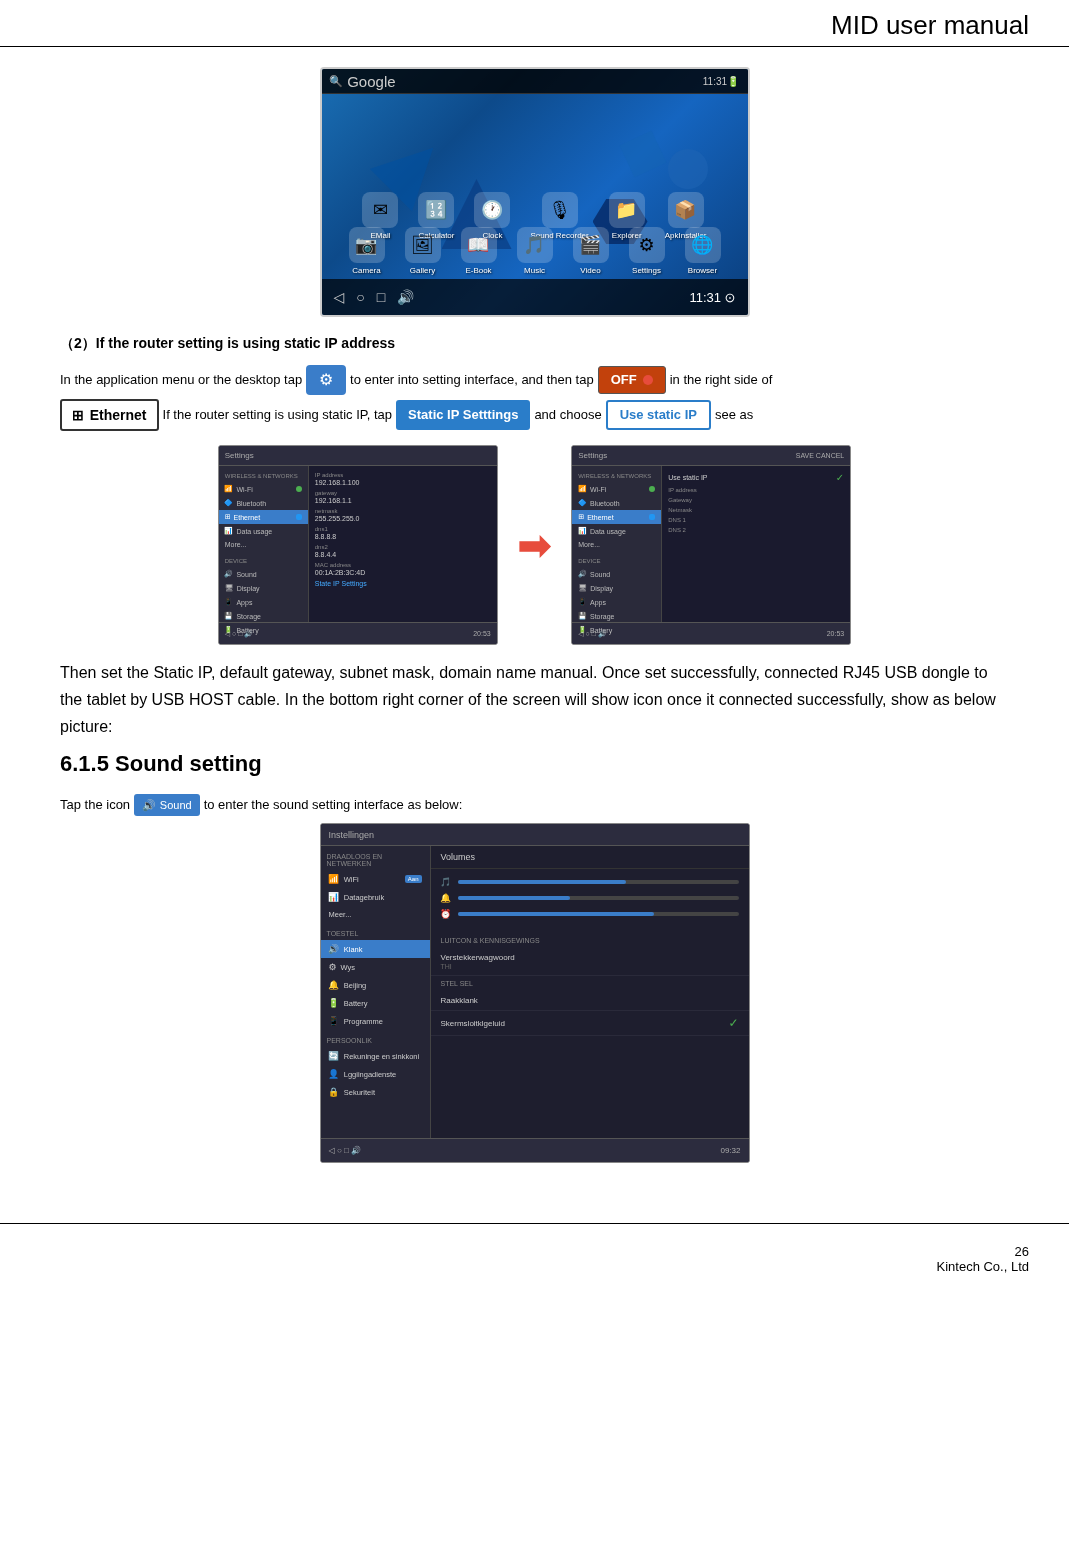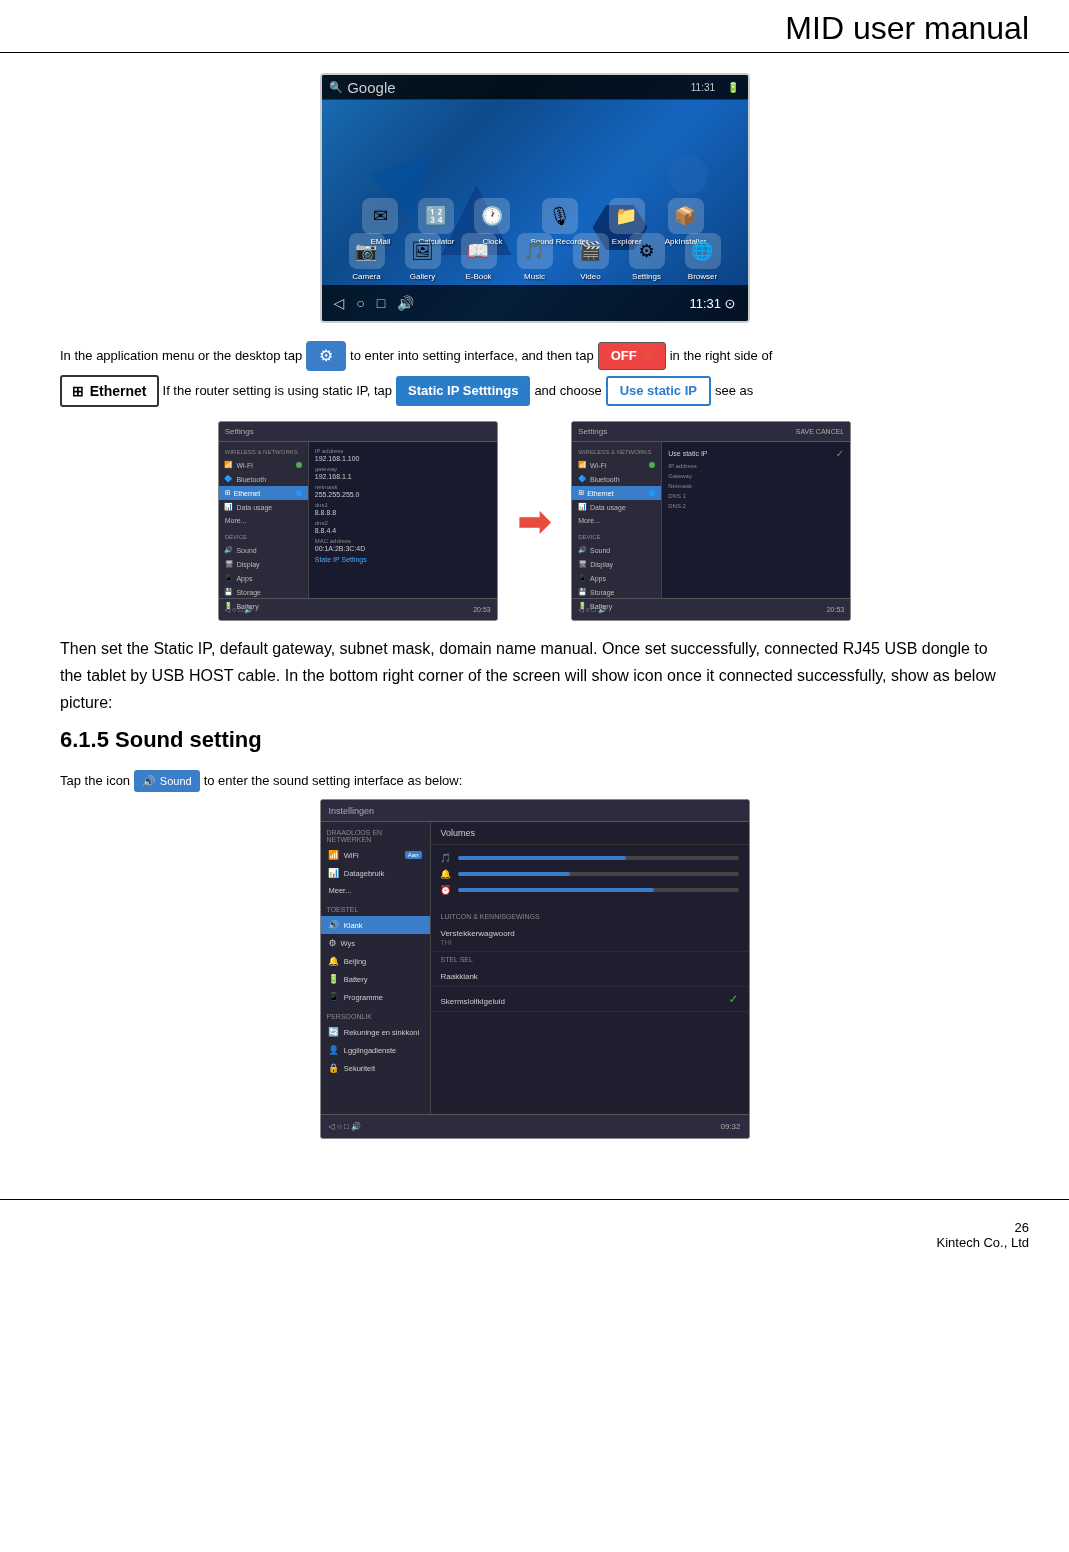--- a/index.html
+++ b/index.html
@@ -13,21 +13,21 @@
     }
 
     
     .page-header {
       text-align: right;
       padding: 10px 40px 5px 40px;
       border-bottom: 1px solid #000;
       margin-bottom: 10px;
     }
     .page-header h1 {
-      font-size: 32px;
+      font-size: 26px;
       font-weight: normal;
     }
 
     
     .page-content {
       padding: 10px 60px 40px 60px;
     }
 
     
     .top-screenshot {
@@ -62,21 +62,21 @@
       background: rgba(0,0,0,0.5);
     }
     .screenshot-toolbar .google-text {
       color: #ccc;
       font-size: 15px;
       margin-left: 4px;
     }
     .toolbar-right {
       margin-left: auto;
       display: flex;
-      gap: 12px;
+      gap: 0;
       align-items: flex-start;
     }
     .toolbar-right span {
       color: #ccc;
       font-size: 10px;
     }
     .desktop-icons {
       position: absolute;
       bottom: 40px;
       left: 0; right: 0;
@@ -147,21 +147,21 @@
       display: flex;
       flex-wrap: wrap;
       align-items: center;
       gap: 4px;
     }
 
     
     .inline-btn-off {
       display: inline-flex;
       align-items: center;
-      background: #ef4444;
+      background: #c2410c;
       color: #fff;
       font-size: 13px;
       font-weight: bold;
       padding: 3px 12px;
       border-radius: 3px;
       border: 1px solid #555;
       height: 28px;
     }
     .inline-btn-off .dot {
       width: 10px; height: 10px;
@@ -405,21 +405,21 @@
       padding: 4px 10px;
       color: #888;
       font-size: 7px;
       text-transform: uppercase;
     }
     .bss-row {
       padding: 5px 10px;
       border-bottom: 1px solid #2a2a3a;
       display: flex;
       justify-content: space-between;
-      align-items: flex-end;
+      align-items: center;
     }
     .bss-row-text {
       color: #ccc;
       font-size: 8px;
     }
     .bss-row-sub {
       color: #666;
       font-size: 7px;
       margin-top: 1px;
     }
@@ -585,20 +585,23 @@
           <span>◁</span>
           <span>○</span>
           <span>□</span>
           <span>🔊</span>
         </div>
         <div class="time">11:31 ⊙</div>
       </div>
     </div>
   </div>
 
+  <div class="section-heading">
+    <b>（2）If the router setting is using static IP address</b>
+  </div>
 
   <div class="instruction-para">
     <span>In  the  application  menu  or  the  desktop  tap</span>
 
     <span style="display:inline-flex;align-items:center;background:#3a7dc9;color:#fff;width:40px;height:30px;border-radius:4px;justify-content:center;font-size:16px;">⚙</span>
     <span>to  enter  into  setting  interface,  and  then  tap</span>
     <span class="inline-btn-off">
       <span>OFF</span>
       <span class="dot"></span>
     </span>

